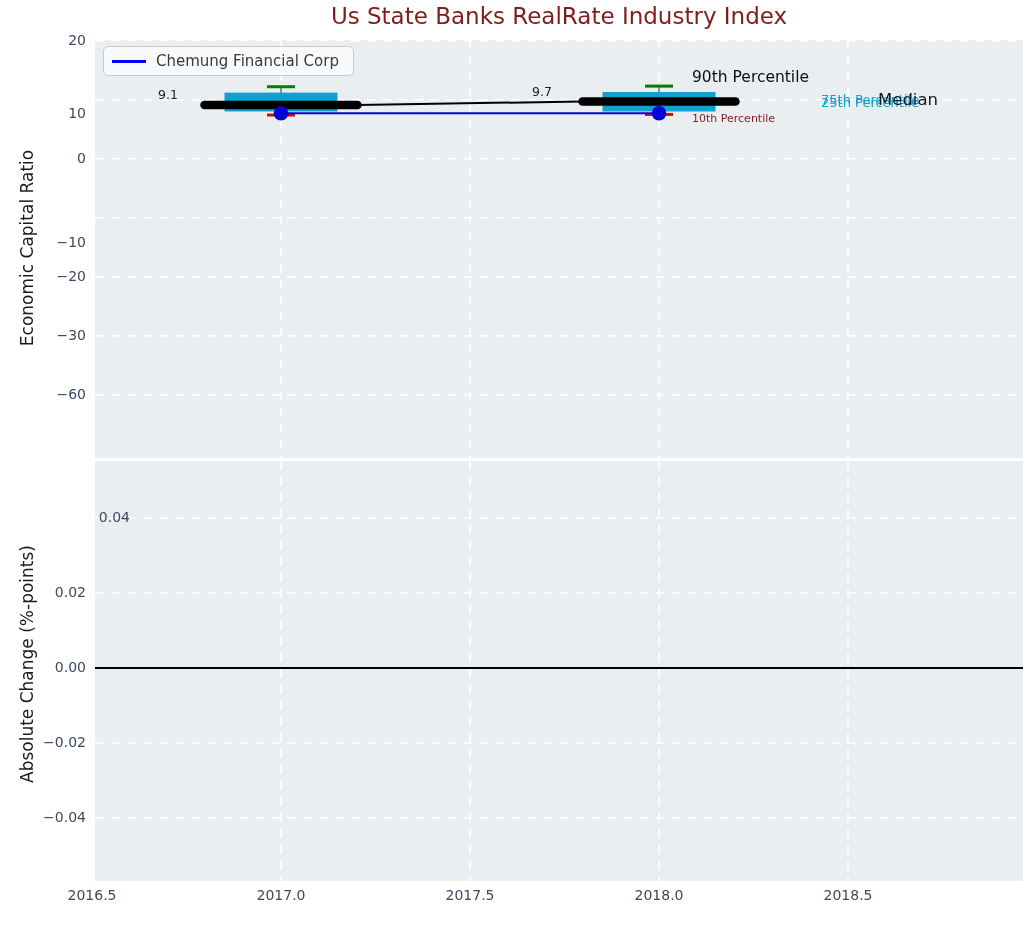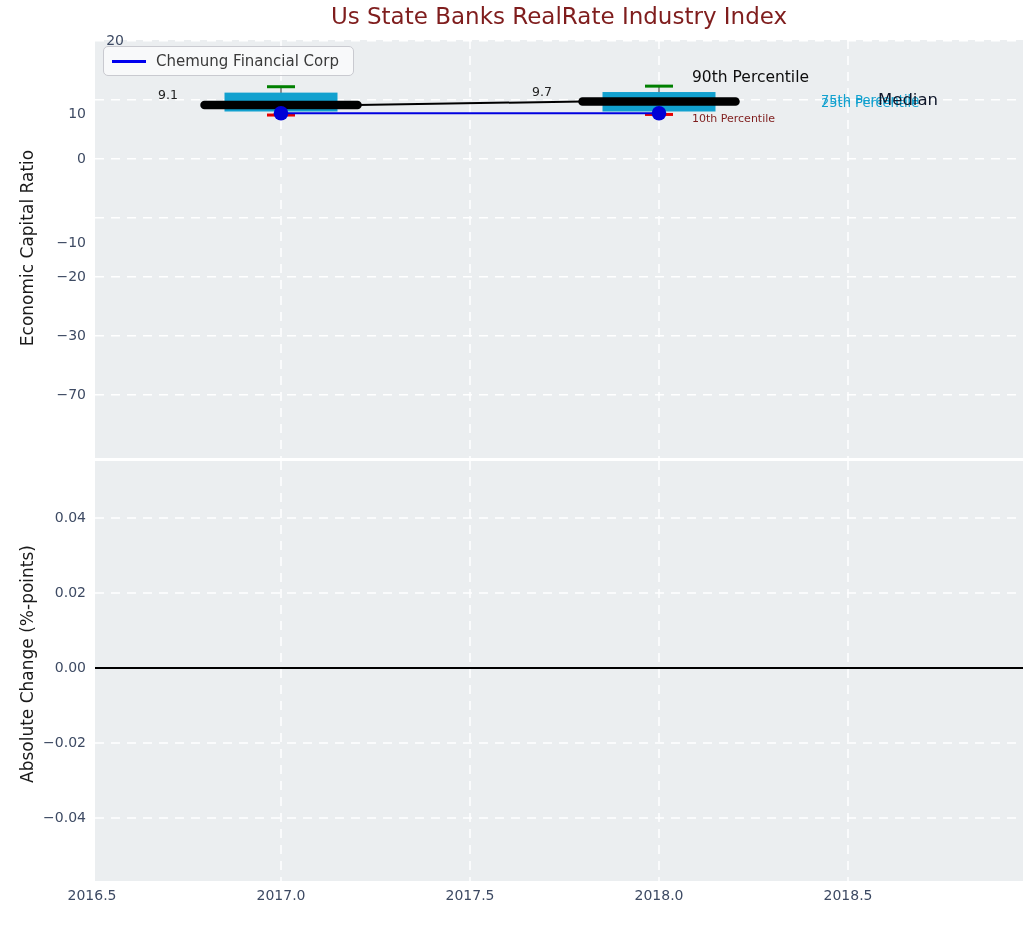--- a/index.html
+++ b/index.html
@@ -100,30 +100,30 @@
       <line x1="281" y1="113.26999999999998" x2="659" y2="113.26999999999998" stroke="#0000e0" stroke-width="2.2"></line>
       <circle cx="281" cy="113.26999999999998" r="7.3" fill="#0000d6"></circle>
       <circle cx="659" cy="113.26999999999998" r="7.3" fill="#0000d6"></circle>
     </svg>
 
   <div class="ylabel top-ylabel">Economic Capital Ratio</div>
   <div class="ylabel bottom-ylabel">Absolute Change (%-points)</div>
   <div class="xlabel">Year</div>
 
   <div id="yticks-top">
-      <div class="tick ytick" style="top: 31.7px; padding-left: 38px;">20</div>
+      <div class="tick ytick" style="top: 31.7px;">20</div>
       <div class="tick ytick" style="top: 105px;">10</div>
       <div class="tick ytick" style="top: 149.7px;">0</div>
       <div class="tick ytick" style="top: 208.7px; margin-top: 25px;">−10</div>
       <div class="tick ytick" style="top: 267.7px;">−20</div>
       <div class="tick ytick" style="top: 326.7px;">−30</div>
-      <div class="tick ytick" style="top: 385.7px;">−70</div>
+      <div class="tick ytick" style="top: 385.7px;">−60</div>
     </div>
   <div id="yticks-bottom">
-      <div class="tick ytick" style="top: 509px;">0.04</div>
+      <div class="tick ytick" style="top: 509px; margin-left: 44px;">0.04</div>
       <div class="tick ytick" style="top: 584px;">0.02</div>
       <div class="tick ytick" style="top: 659px;">0.00</div>
       <div class="tick ytick" style="top: 734px;">−0.02</div>
       <div class="tick ytick" style="top: 809px;">−0.04</div>
     </div>
   <div id="xticks">
       <div class="tick xtick" style="left: 57px;">2016.5</div>
       <div class="tick xtick" style="left: 246px;">2017.0</div>
       <div class="tick xtick" style="left: 435px;">2017.5</div>
       <div class="tick xtick" style="left: 624px;">2018.0</div>

